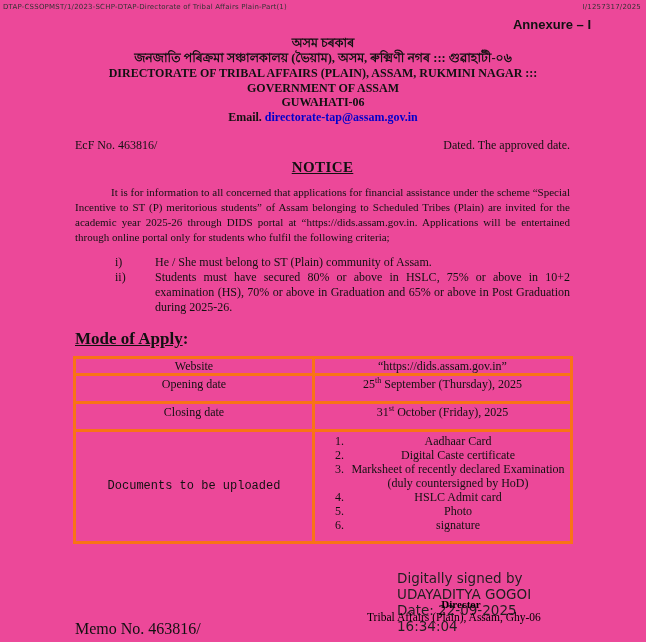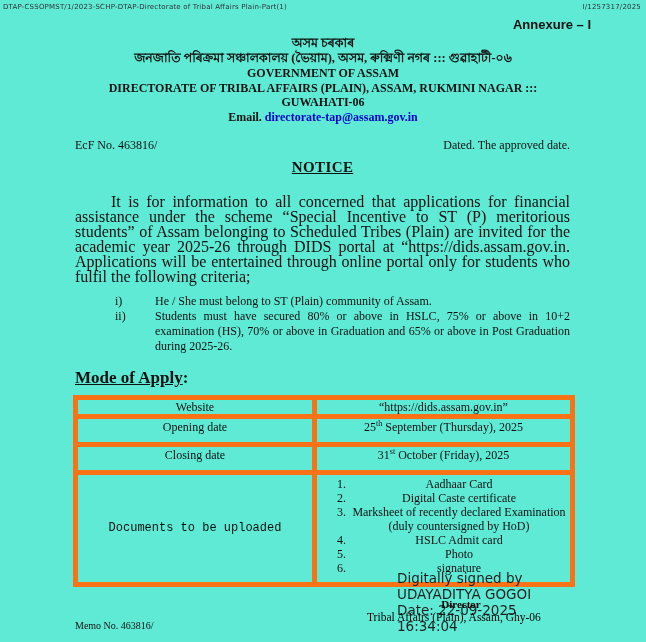--- a/index.html
+++ b/index.html
@@ -1,18 +1,18 @@
 <!DOCTYPE html>
 <html><head>
 <meta charset="utf-8">
 <style>
   * { margin:0; padding:0; box-sizing:border-box; }
   body { background:#888; }
   .page {
-    width:646px; height:642px; background:#5eead4; position:relative;
+    width:646px; height:642px; background:#ec4899; position:relative;
     overflow:hidden; font-family:"Liberation Serif", serif; color:#111;
     margin:0 auto;
   }
   
   .topmeta {
     display:flex; justify-content:space-between; align-items:flex-start;
     font-family:"DejaVu Sans", sans-serif; font-size:7px; color:#333;
     padding:3px 5px 0 3px; letter-spacing:0.2px;
   }
   .annexure {
@@ -27,69 +27,69 @@
   .email-line { font-size:12px; line-height:14px; }
   .email-label { font-weight:bold; }
   .email-link { color:#0000cc; font-weight:bold; cursor:pointer; }
   
   .content { margin:0 76px 0 75px; }
   .refrow { display:flex; justify-content:space-between; margin-top:14px; font-size:12px; }
   .notice-title {
     text-align:center; font-weight:bold; text-decoration:underline;
     font-size:15px; margin-top:6px; letter-spacing:0.4px;
   }
-  .body-para { text-align:justify; text-indent:36px; font-size:16px; line-height:15px; margin-top:18px; }
+  .body-para { text-align:justify; text-indent:36px; font-size:11px; line-height:15px; margin-top:9px; }
   .criteria { margin-top:10px; }
   .criterion { display:flex; font-size:12px; line-height:15px; }
   .c-marker { flex:none; width:40px; margin-left:40px; }
   .c-text { flex:1; text-align:justify; }
   .mode-heading { margin-top:14px; font-size:17px; }
   .mode-heading .hd { font-weight:bold; text-decoration:underline; }
   .mode-heading .colon { font-weight:bold; }
   
   table.apply { border-collapse:collapse; margin-top:7px; margin-left:-2px; width:497px; table-layout:fixed; }
-  table.apply td { border:5px solid #f97316; font-size:12px; vertical-align:top; padding:0 4px; line-height:14px; }
+  table.apply td { border:3px solid #f97316; font-size:12px; vertical-align:top; padding:0 4px; line-height:14px; }
   td.lbl { text-align:center; width:239px; }
   td.val { text-align:center; width:258px; }
   tr.r1 td { height:15px; }
   tr.r2 td, tr.r3 td { height:28px; padding-top:1px; }
   tr.r4 td.lbl { vertical-align:middle; height:112px;font-family:Liberation Mono, monospace; }
   tr.r4 td.val { text-align:center; padding:2px 4px 2px 14px; }
   ol.docs { margin:0; padding-left:18px; font-size:12px; line-height:14px; list-style:decimal; }
   ol.docs li { padding-left:3px; }
   sup { font-size:8px; line-height:0; vertical-align:super; }
   
   .sig-sans {
     position:absolute; left:397px; top:570px;
     font-family:"DejaVu Sans", sans-serif; font-size:13.5px; line-height:16px;
     color:#1f1f1f; z-index:2;
   }
   .sig-director {
     position:absolute; left:386px; top:598px; width:150px; text-align:center;
     font-weight:bold; font-size:11px; color:#000; z-index:3;
   }
   .sig-office { position:absolute; left:367px; top:611px; font-size:11.5px; color:#000; z-index:3; }
-  .memo { position:absolute; left:75px; top:620px; font-size:10px; }
+  .memo { position:absolute; left:75px; top:620px; font-size:16px; }
 </style>
 </head>
 <body>
 
 <div class="page">
 
   <div class="topmeta">
     <span>DTAP-CSSOPMST/1/2023-SCHP-DTAP-Directorate of Tribal Affairs Plain-Part(1)</span>
     <span>I/1257317/2025</span>
   </div>
 
   <div class="annexure">Annexure – I</div>
 
   <div class="center assamese first">অসম চৰকাৰ</div>
   <div class="center assamese">জনজাতি পৰিক্ৰমা সঞ্চালকালয় (ভৈয়াম), অসম, ৰুক্মিণী নগৰ ::: গুৱাহাটী-০৬</div>
+  <div class="center govline">DIRECTORATE OF TRIBAL AFFAIRS (PLAIN), ASSAM, RUKMINI NAGAR :::</div>
   <div class="center govline">GOVERNMENT OF ASSAM</div>
-  <div class="center govline">DIRECTORATE OF TRIBAL AFFAIRS (PLAIN), ASSAM, RUKMINI NAGAR :::</div>
   <div class="center govline">GUWAHATI-06</div>
   <div class="center email-line">
     <span class="email-label">Email.</span>
     <a class="email-link">directorate-tap@assam.gov.in</a>
   </div>
 
   <div class="content">
 
     <div class="refrow">
       <span>EcF No. 463816/</span>

